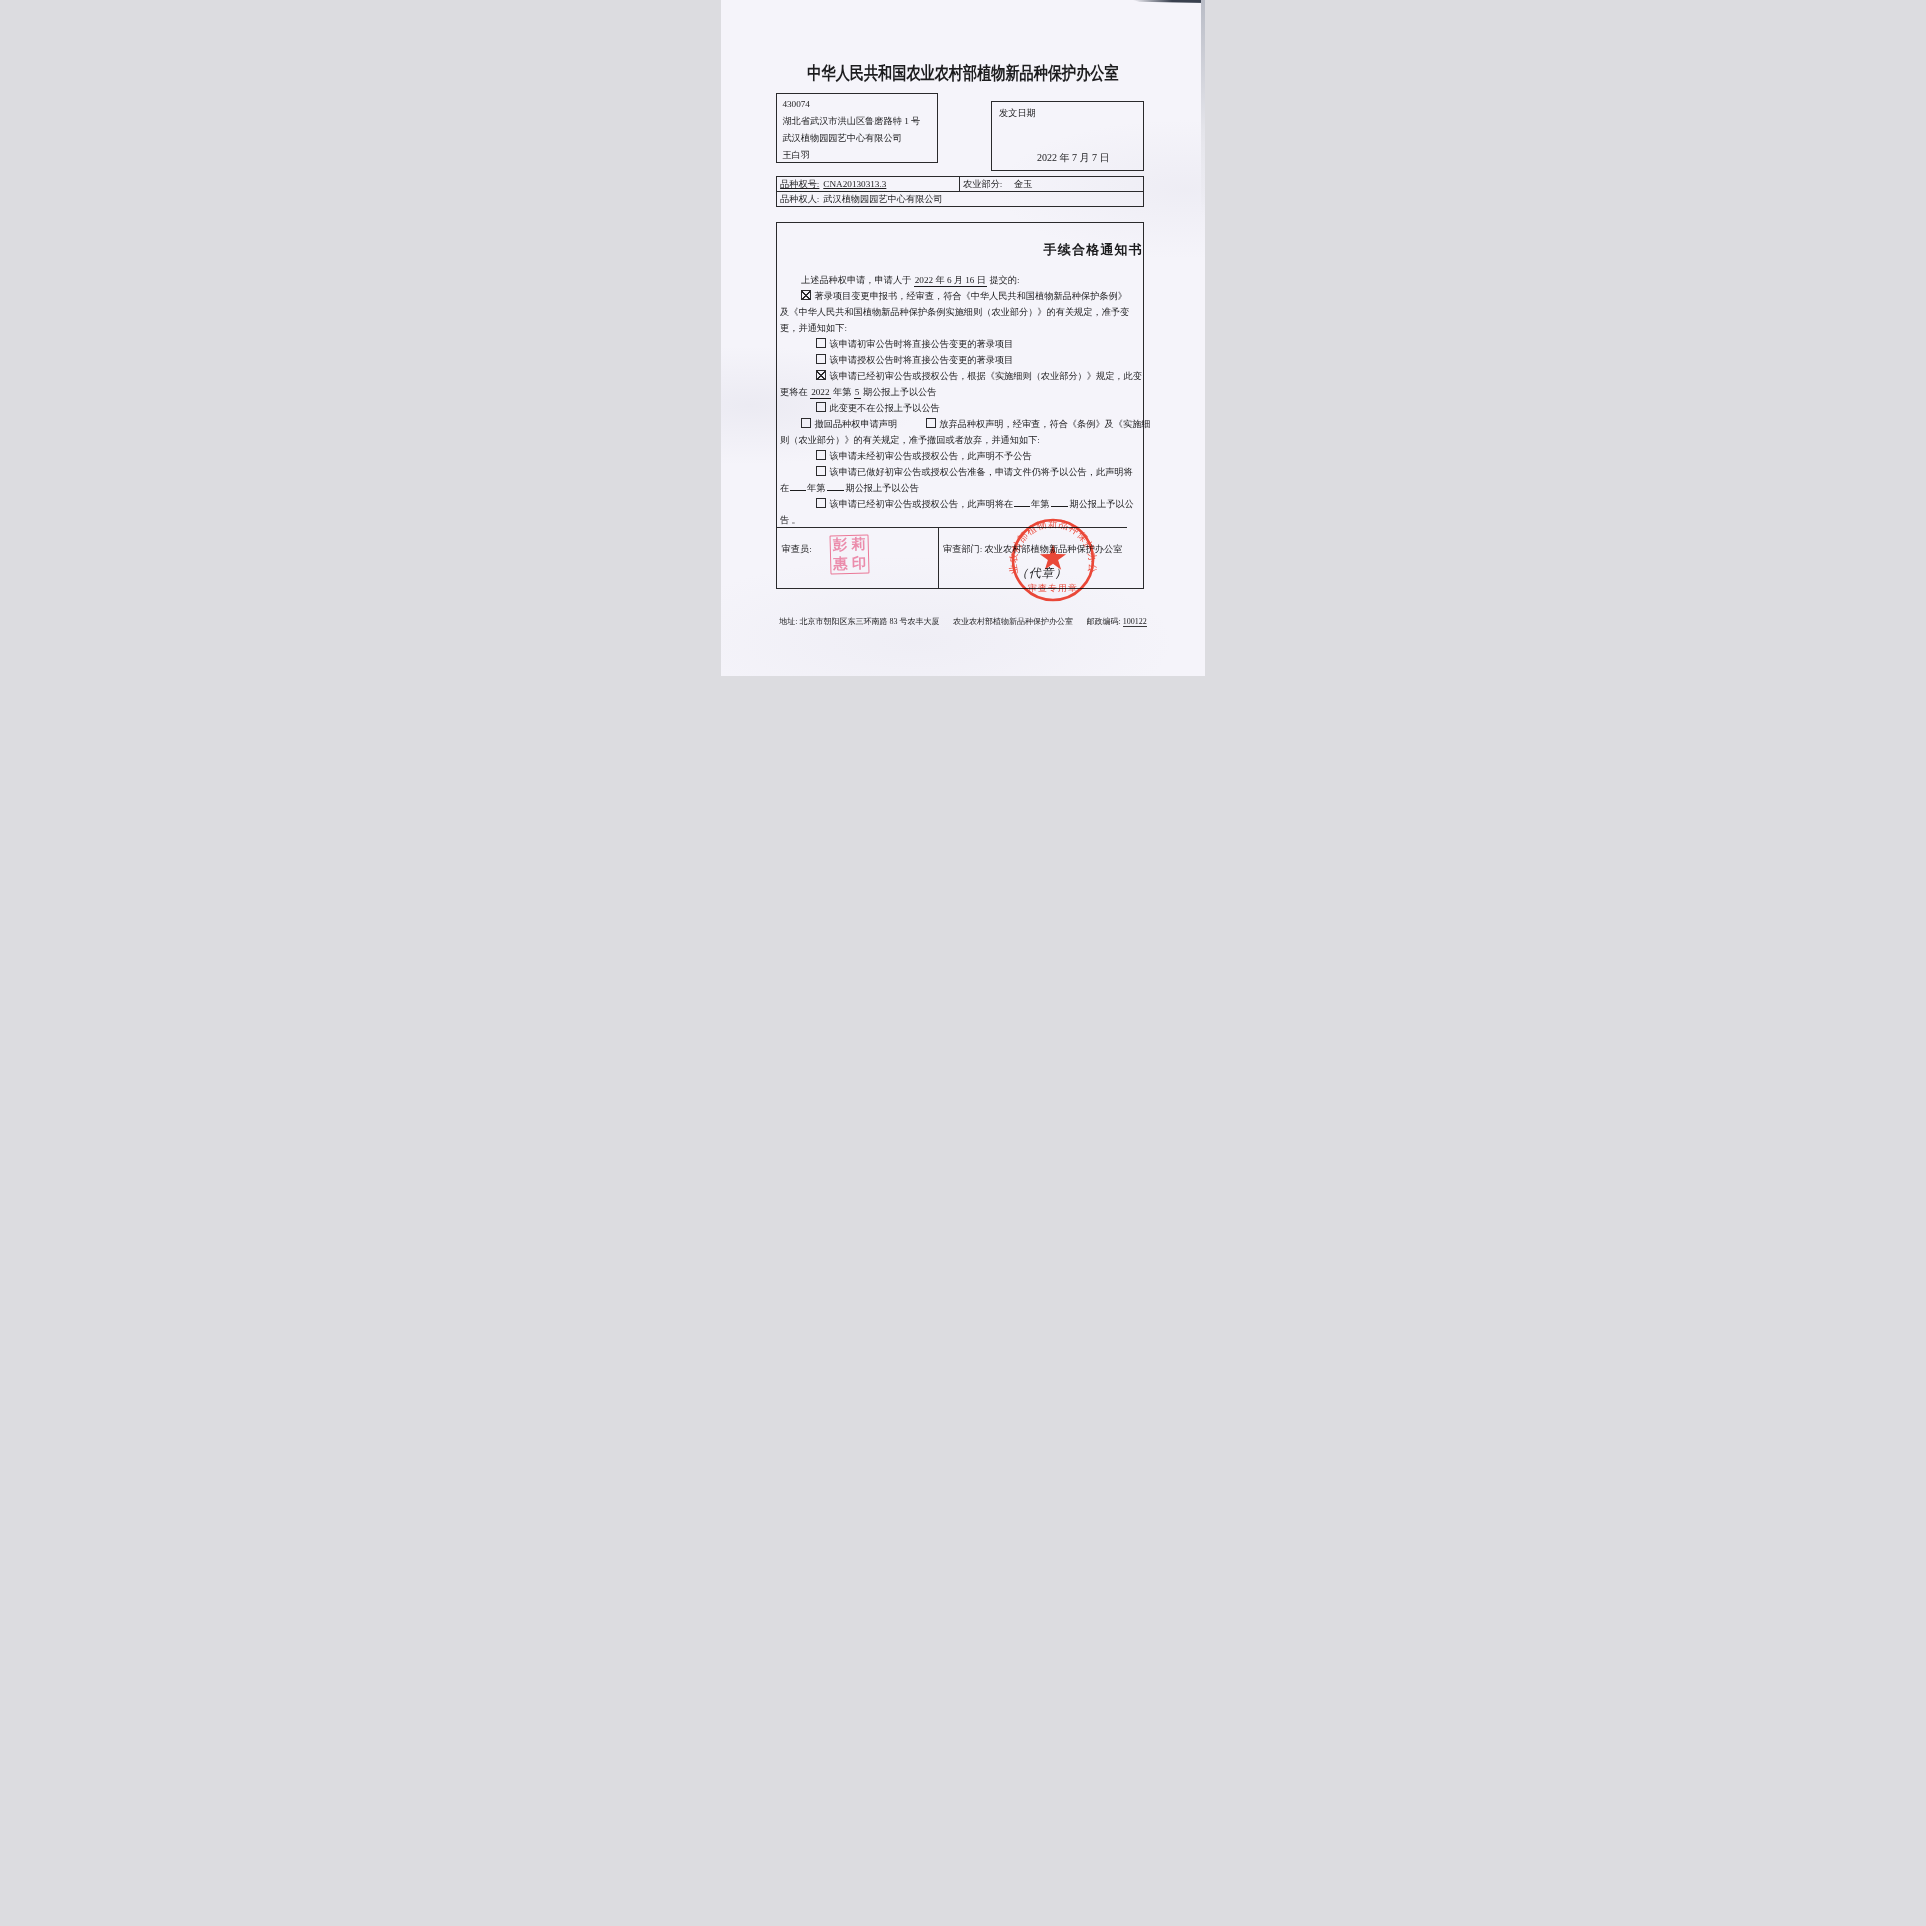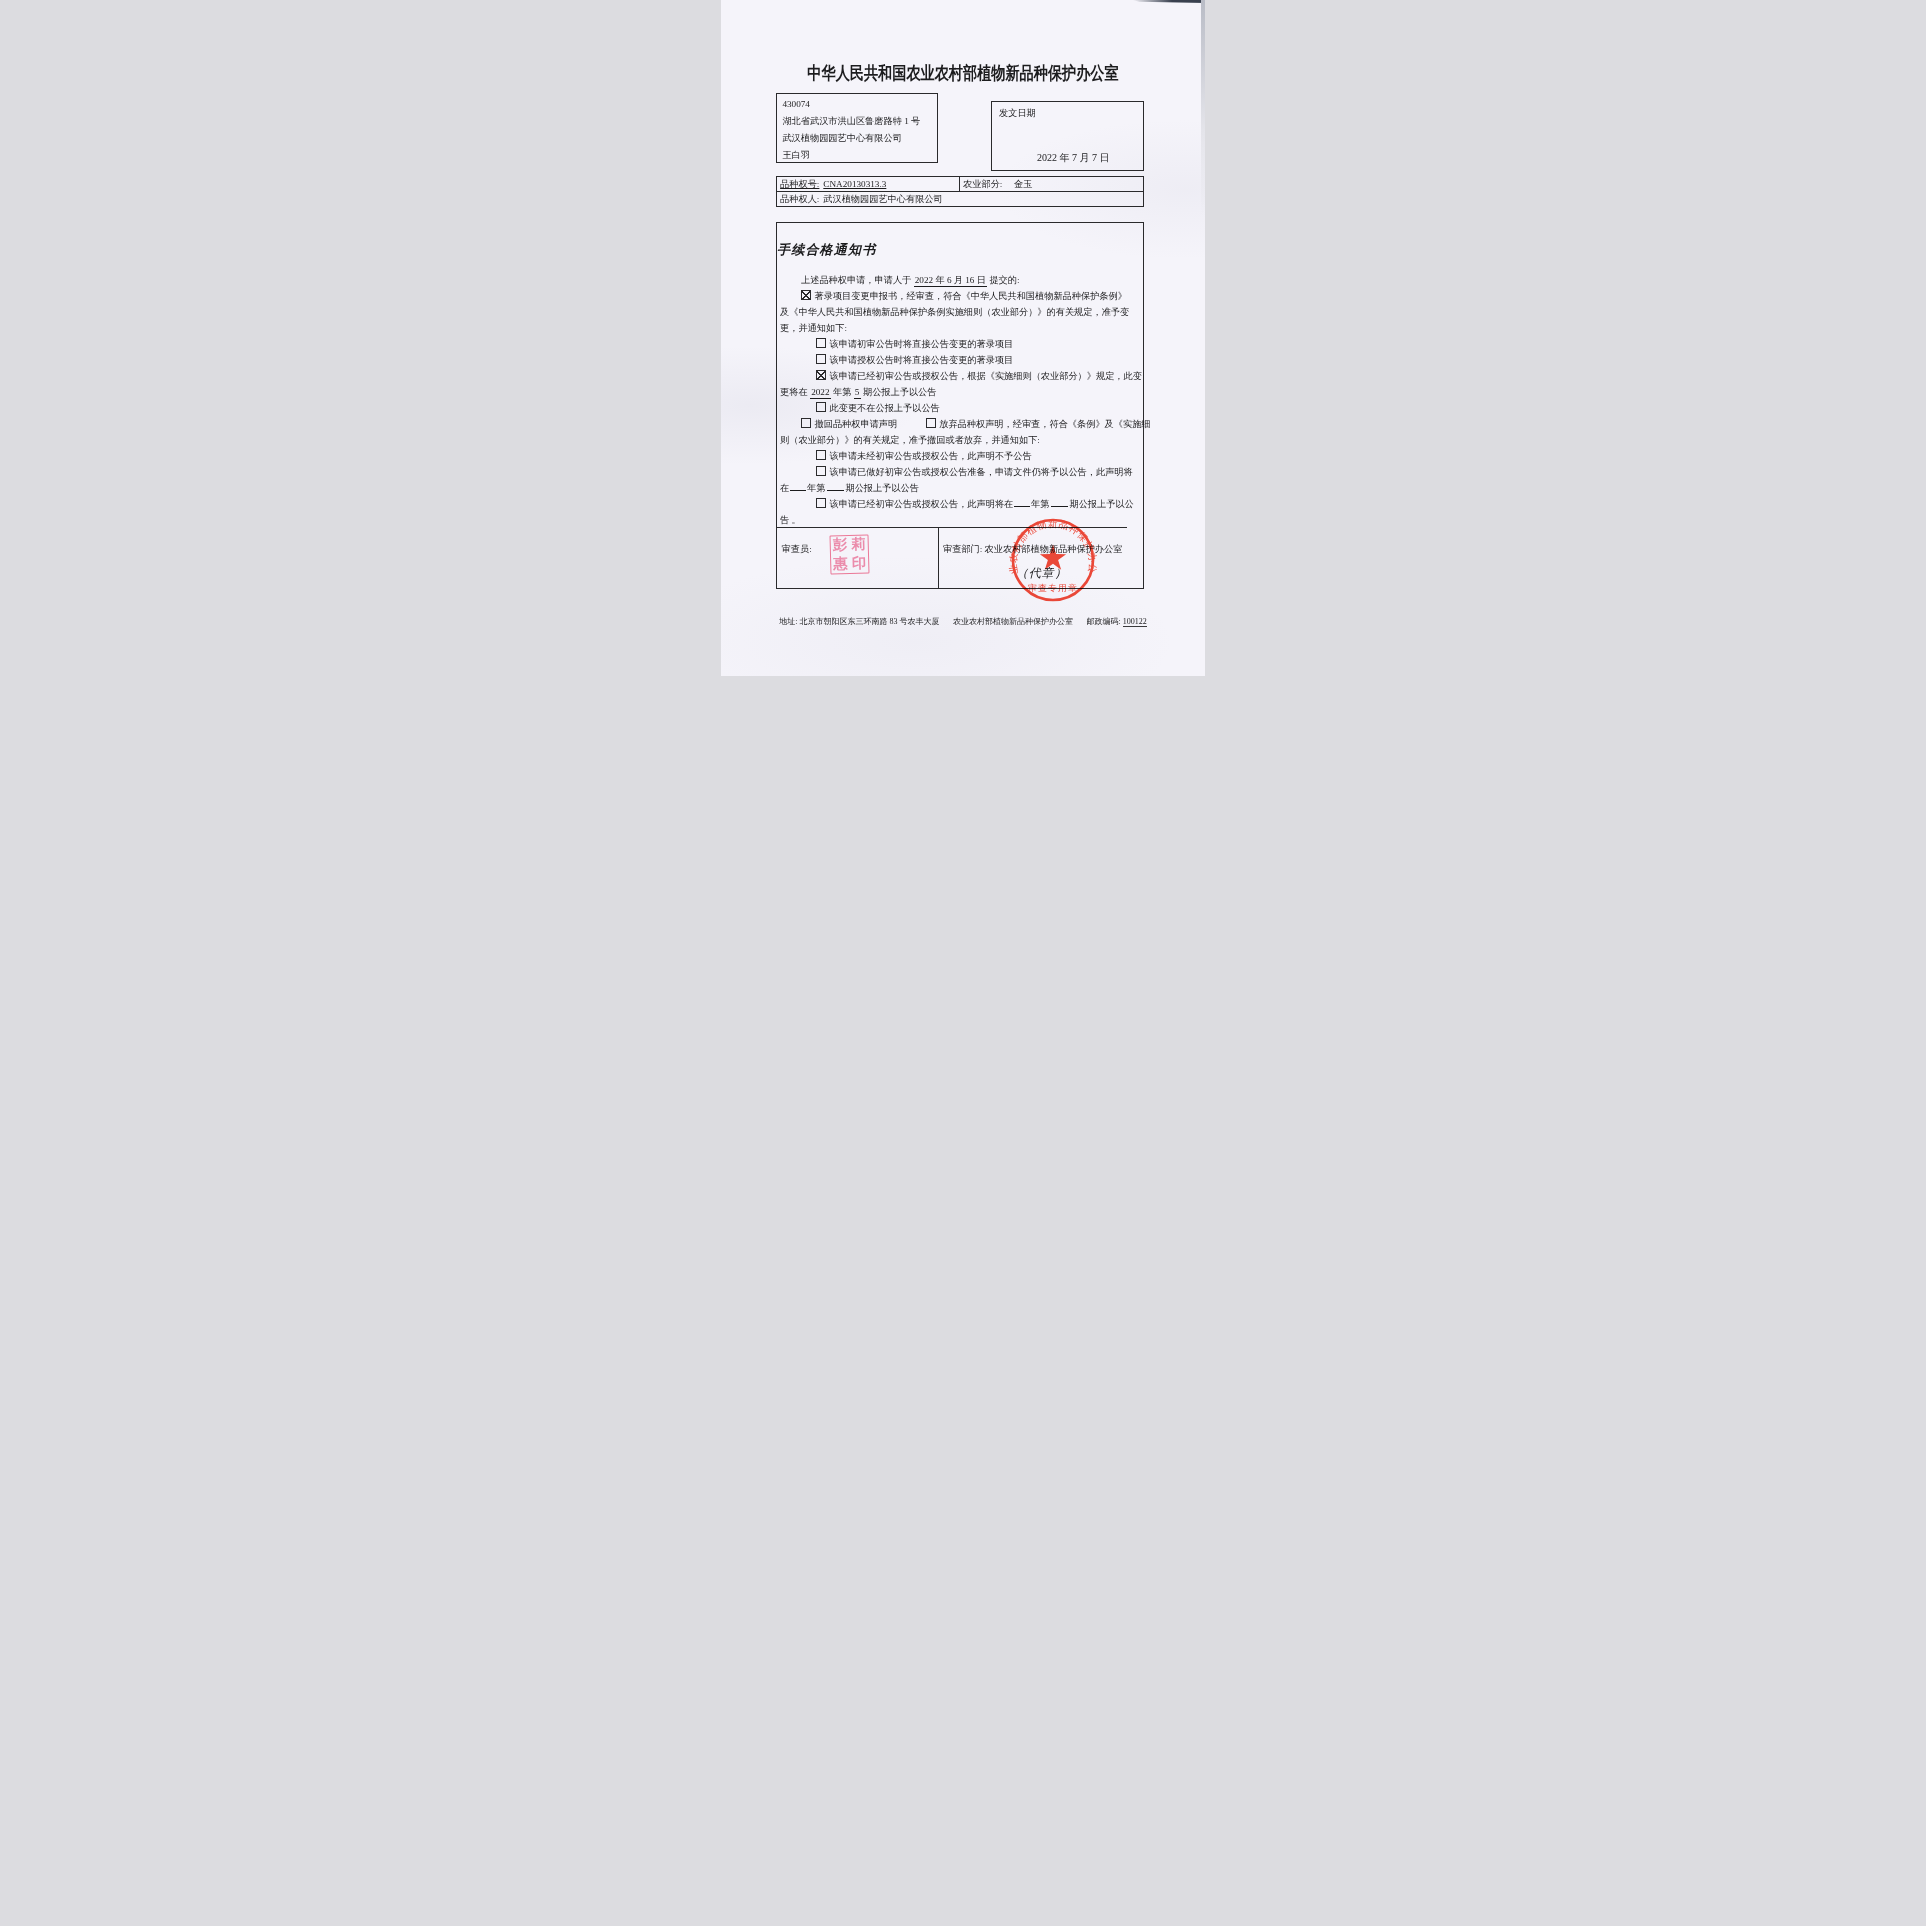--- a/index.html
+++ b/index.html
@@ -34,22 +34,22 @@
   .variety-table{left:55px; top:176px; width:368px; height:31px;}
   .vrow1{display:flex; height:14.3px; border-bottom:0.8px solid #2a2a2c;}
   .vcell-l{width:183px; border-right:0.8px solid #2a2a2c; box-sizing:border-box;
     padding-left:3.1px; line-height:14.3px; font-size:9.2px; white-space:nowrap;text-decoration:underline;}
   .vcell-r{flex:1; padding-left:3.1px; line-height:14.3px; font-size:9.2px; white-space:nowrap;}
   .vrow2{height:14.3px; padding-left:3.1px; line-height:14.3px; font-size:9.2px; white-space:nowrap;}
   .vval{margin-left:3.9px;}
   .vval-name{margin-left:11.6px;}
   
   .notice-box{left:55px; top:222px; width:368px; height:367px;}
-  .notice-title{position:absolute; left:0; right:0; top:17.7px; text-align:left;
-    font-size:13px; font-weight:700; letter-spacing:1.2px;font-style:italic;}
+  .notice-title{position:absolute; left:0; right:0; top:17.7px; text-align:right;
+    font-size:13px; font-weight:700; letter-spacing:1.2px;}
   .body-lines{position:absolute; left:0; right:0; top:49px;}
   .line{height:16px; line-height:16px; font-size:9.2px; white-space:nowrap;}
   .ind1{padding-left:24px;}
   .ind2{padding-left:39px;}
   .wrap{padding-left:3.1px;}
   .cb{display:inline-block; width:8px; height:8px; border:0.8px solid #2b2b2d;
     margin-right:3.5px; vertical-align:-1.2px; position:relative;}
   .cb.checked::before{content:""; position:absolute; inset:-0.4px;
     background:
       linear-gradient(45deg, transparent 46%, #2b2b2d 46%, #2b2b2d 54%, transparent 54%),

